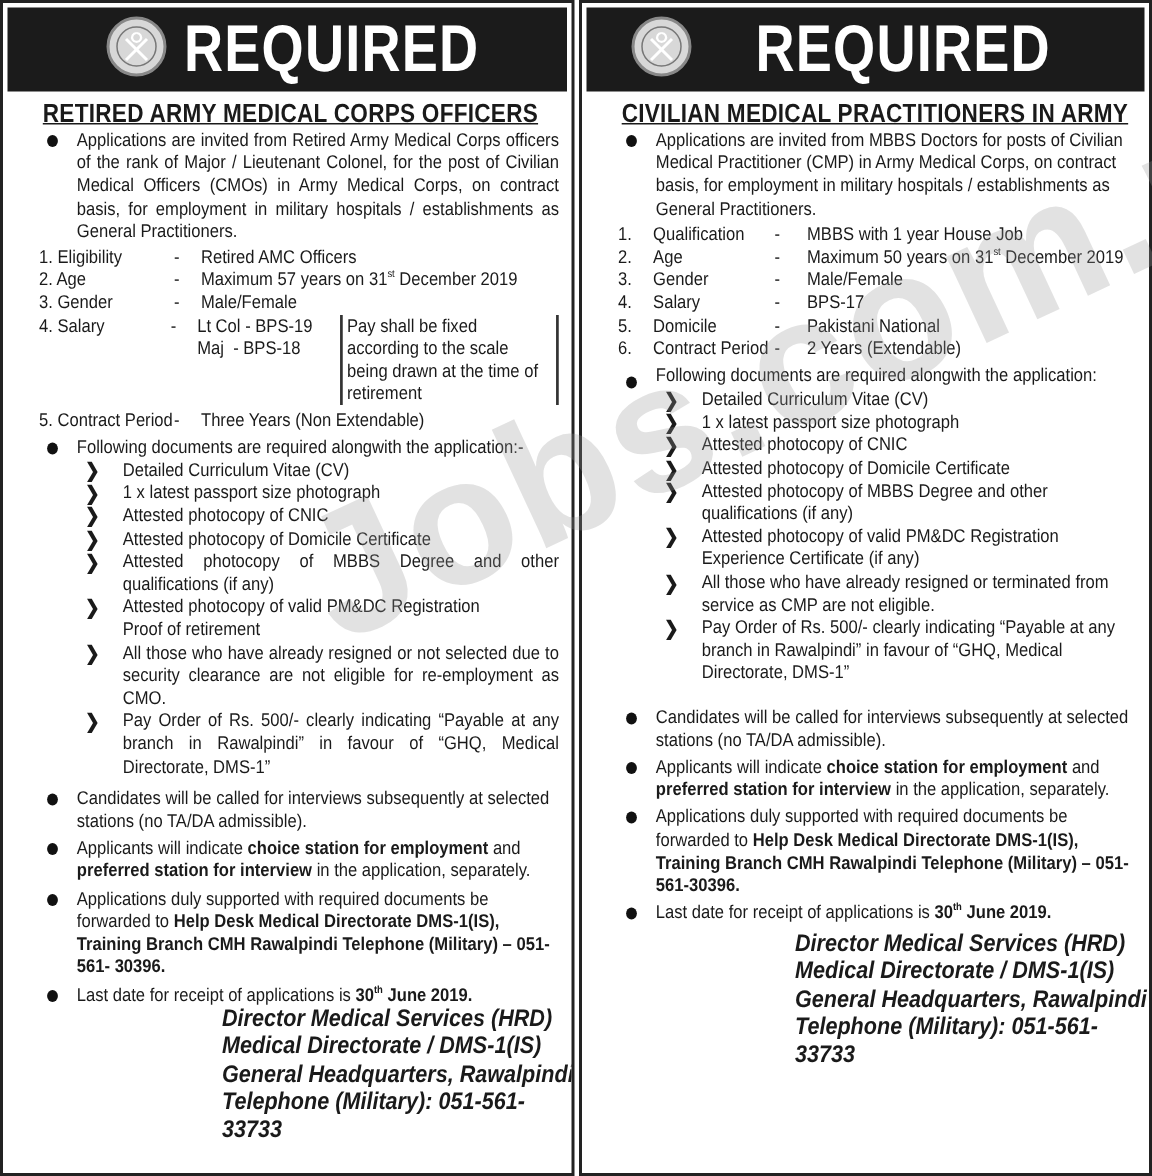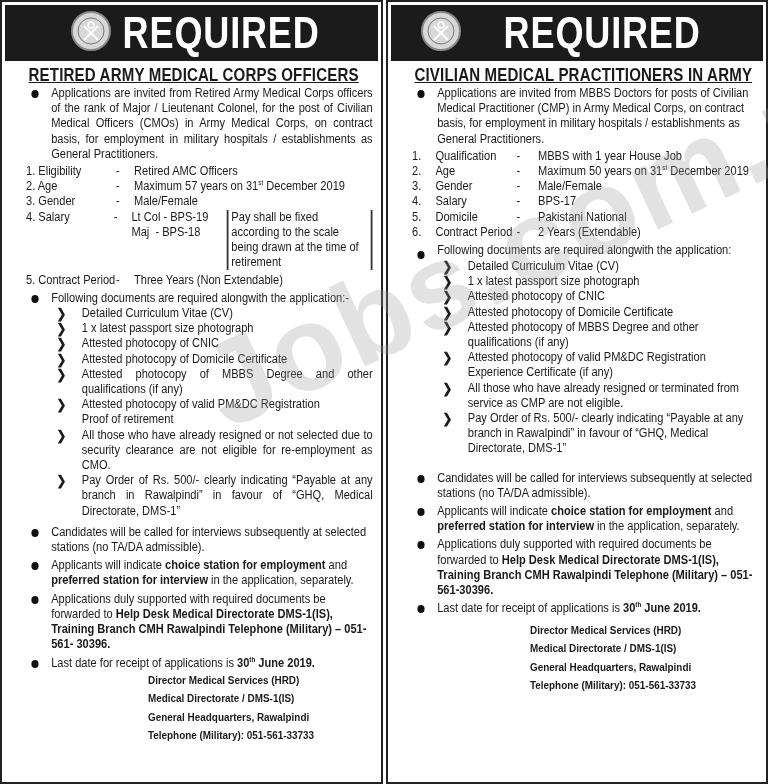--- a/index.html
+++ b/index.html
@@ -54,21 +54,21 @@
   .doc-list { padding-left: 34px; }
   .doc-row { display: flex; align-items: flex-start; }
   .chev { width: 28px; flex: 0 0 auto; font-weight: bold; font-size: 13px; }
   .doc-text { flex: 1; text-align: justify; }
   .salary-block { display: flex; }
   .salary-grades { width: 106px; }
   .salary-note {
     border-left: 2px solid #333; border-right: 2px solid #333; padding: 0 3px;
     width: 162px; line-height: 15px;
   }
-  .signature { font-weight: bold; font-size: 11px; line-height: 18.5px; }
+  .signature { font-weight: bold; font-size: 16px; line-height: 18.5px; font-style: italic; }
   .signature .scale2 { transform: scaleX(0.9); transform-origin: left top; width: 112%; }
   .panel.left .signature { margin-left: 146px; }
   .panel.right .signature { margin-left: 142px; }
   sup { font-size: 7px; vertical-align: super; line-height: 0; }
   .watermark {
     position: absolute; left: 180px; top: 330px; font-weight: bold; font-size: 120px;
     color: rgba(150,150,150,0.28); transform: rotate(-25deg); transform-origin: left top;
     letter-spacing: 2px; pointer-events: none; white-space: nowrap; font-family: "Liberation Sans", sans-serif;
   }
 </style>

